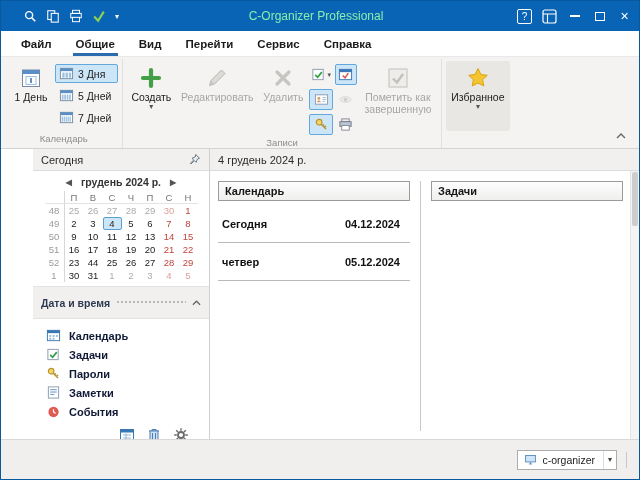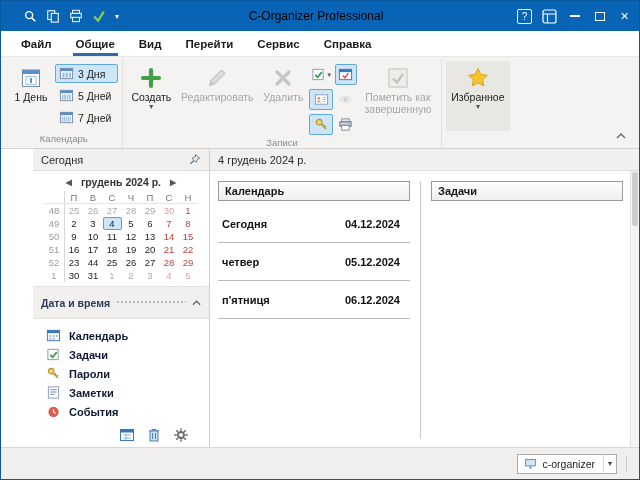--- a/index.html
+++ b/index.html
@@ -6,21 +6,21 @@
   html,body{width:640px;height:480px;overflow:hidden;}
   body{font-family:"Liberation Sans",sans-serif;font-size:11px;color:#222;background:#fff;}
   .window{width:640px;height:480px;display:flex;flex-direction:column;border:1px solid #09599f;background:#fff;}
 
   
   .titlebar{height:30px;background:#0a64b6;display:flex;align-items:center;color:#fff;padding:0 2px;position:relative;flex:0 0 auto;}
   .qat{display:flex;align-items:center;gap:2px;margin-left:16px;z-index:2;}
   .tb-btn{width:21px;height:22px;display:flex;align-items:center;justify-content:center;}
   .tb-btn svg{width:14px;height:14px;}
   .tb-caret{font-size:8px;color:#fff;width:12px;text-align:center;}
-  .title{position:absolute;left:0;right:8px;text-align:center;font-size:12px;color:#000000;pointer-events:none;}
+  .title{position:absolute;left:0;right:8px;text-align:center;font-size:12px;color:#86efac;pointer-events:none;}
   .win-controls{margin-left:auto;display:flex;align-items:center;z-index:2;}
   .win-btn{width:25px;height:26px;display:flex;align-items:center;justify-content:center;color:#fff;}
   .help-box{width:15px;height:15px;border:1px solid #fff;border-radius:2px;font-size:10px;display:flex;align-items:center;justify-content:center;}
   .glyph-min{width:10px;height:2px;background:#fff;}
   .glyph-max{width:10px;height:9px;border:1.5px solid #fff;}
   .glyph-close{font-size:14px;line-height:1;}
 
   
   .menubar{height:26px;display:flex;align-items:stretch;background:#fff;border-bottom:1px solid #e8e8e8;padding-left:8px;flex:0 0 auto;}
   .menu-item{padding:0 12px;display:flex;align-items:center;font-size:11.5px;color:#1b1b1b;position:relative;font-weight:bold;}
@@ -86,21 +86,21 @@
   .main-content{flex:1;display:flex;background:#fff;padding:10px 16px 8px 8px;position:relative;min-height:0;}
   .panel{flex:1;min-width:0;display:flex;flex-direction:column;}
   .panel+.panel{border-left:1px solid #c9c9c9;padding-left:10px;margin-left:10px;}
   .panel-header{border:1px solid #9b9b9b;background:linear-gradient(#fdfdfd,#efefee);padding:3px 6px;font-weight:700;font-size:11px;color:#161616;flex:0 0 auto;}
   .entries{margin-top:4px;}
   .entry{display:flex;justify-content:space-between;align-items:center;padding:13px 10px 12px 4px;border-bottom:1px solid #b9b9b9;font-weight:700;font-size:11px;color:#111;}
   .scrollbar{position:absolute;top:0;right:0;bottom:0;width:9px;background:#f4f4f4;border-left:1px solid #e3e3e3;}
   .scroll-thumb{position:absolute;top:1px;left:1px;right:1px;height:54px;background:#cdcdcd;border-radius:2px;}
 
   
-  .statusbar{height:32px;background:#f0efed;border-top:1px solid #d9d8d6;display:flex;align-items:center;justify-content:flex-end;padding:0 12px;flex:0 0 auto;}
+  .statusbar{height:40px;background:#f0efed;border-top:1px solid #d9d8d6;display:flex;align-items:center;justify-content:flex-end;padding:0 12px;flex:0 0 auto;}
   .profile-combo{display:flex;align-items:center;gap:5px;border:1px solid #acacac;background:#fff;height:20px;padding:0 0 0 6px;font-size:10.5px;color:#222;}
   .profile-combo .mon{display:flex;}
   .profile-combo .mon svg{width:13px;height:13px;}
   .combo-caret{font-size:8px;color:#444;border-left:1px solid #dcdcdc;height:100%;display:flex;align-items:center;padding:0 4px;margin-left:3px;}
   .end-sep{width:1px;height:16px;background:#c9c9c9;margin-left:9px;}
 </style>
 </head>
 <body>
 
 <div class="window">
@@ -506,24 +506,20 @@
           <div class="panel-header">Календарь</div>
           <div class="entries">
               <div class="entry">
                 <div>Сегодня</div>
                 <div>04.12.2024</div>
               </div>
               <div class="entry">
                 <div>четвер</div>
                 <div>05.12.2024</div>
               </div>
-              <div class="entry">
-                <div>п'ятниця</div>
-                <div>06.12.2024</div>
-              </div>
             </div>
         </div>
         <div class="panel">
           <div class="panel-header">Задачи</div>
           <div class="entries"></div>
         </div>
         <div class="scrollbar">
             <div class="scroll-thumb"></div>
           </div>
       </div>

